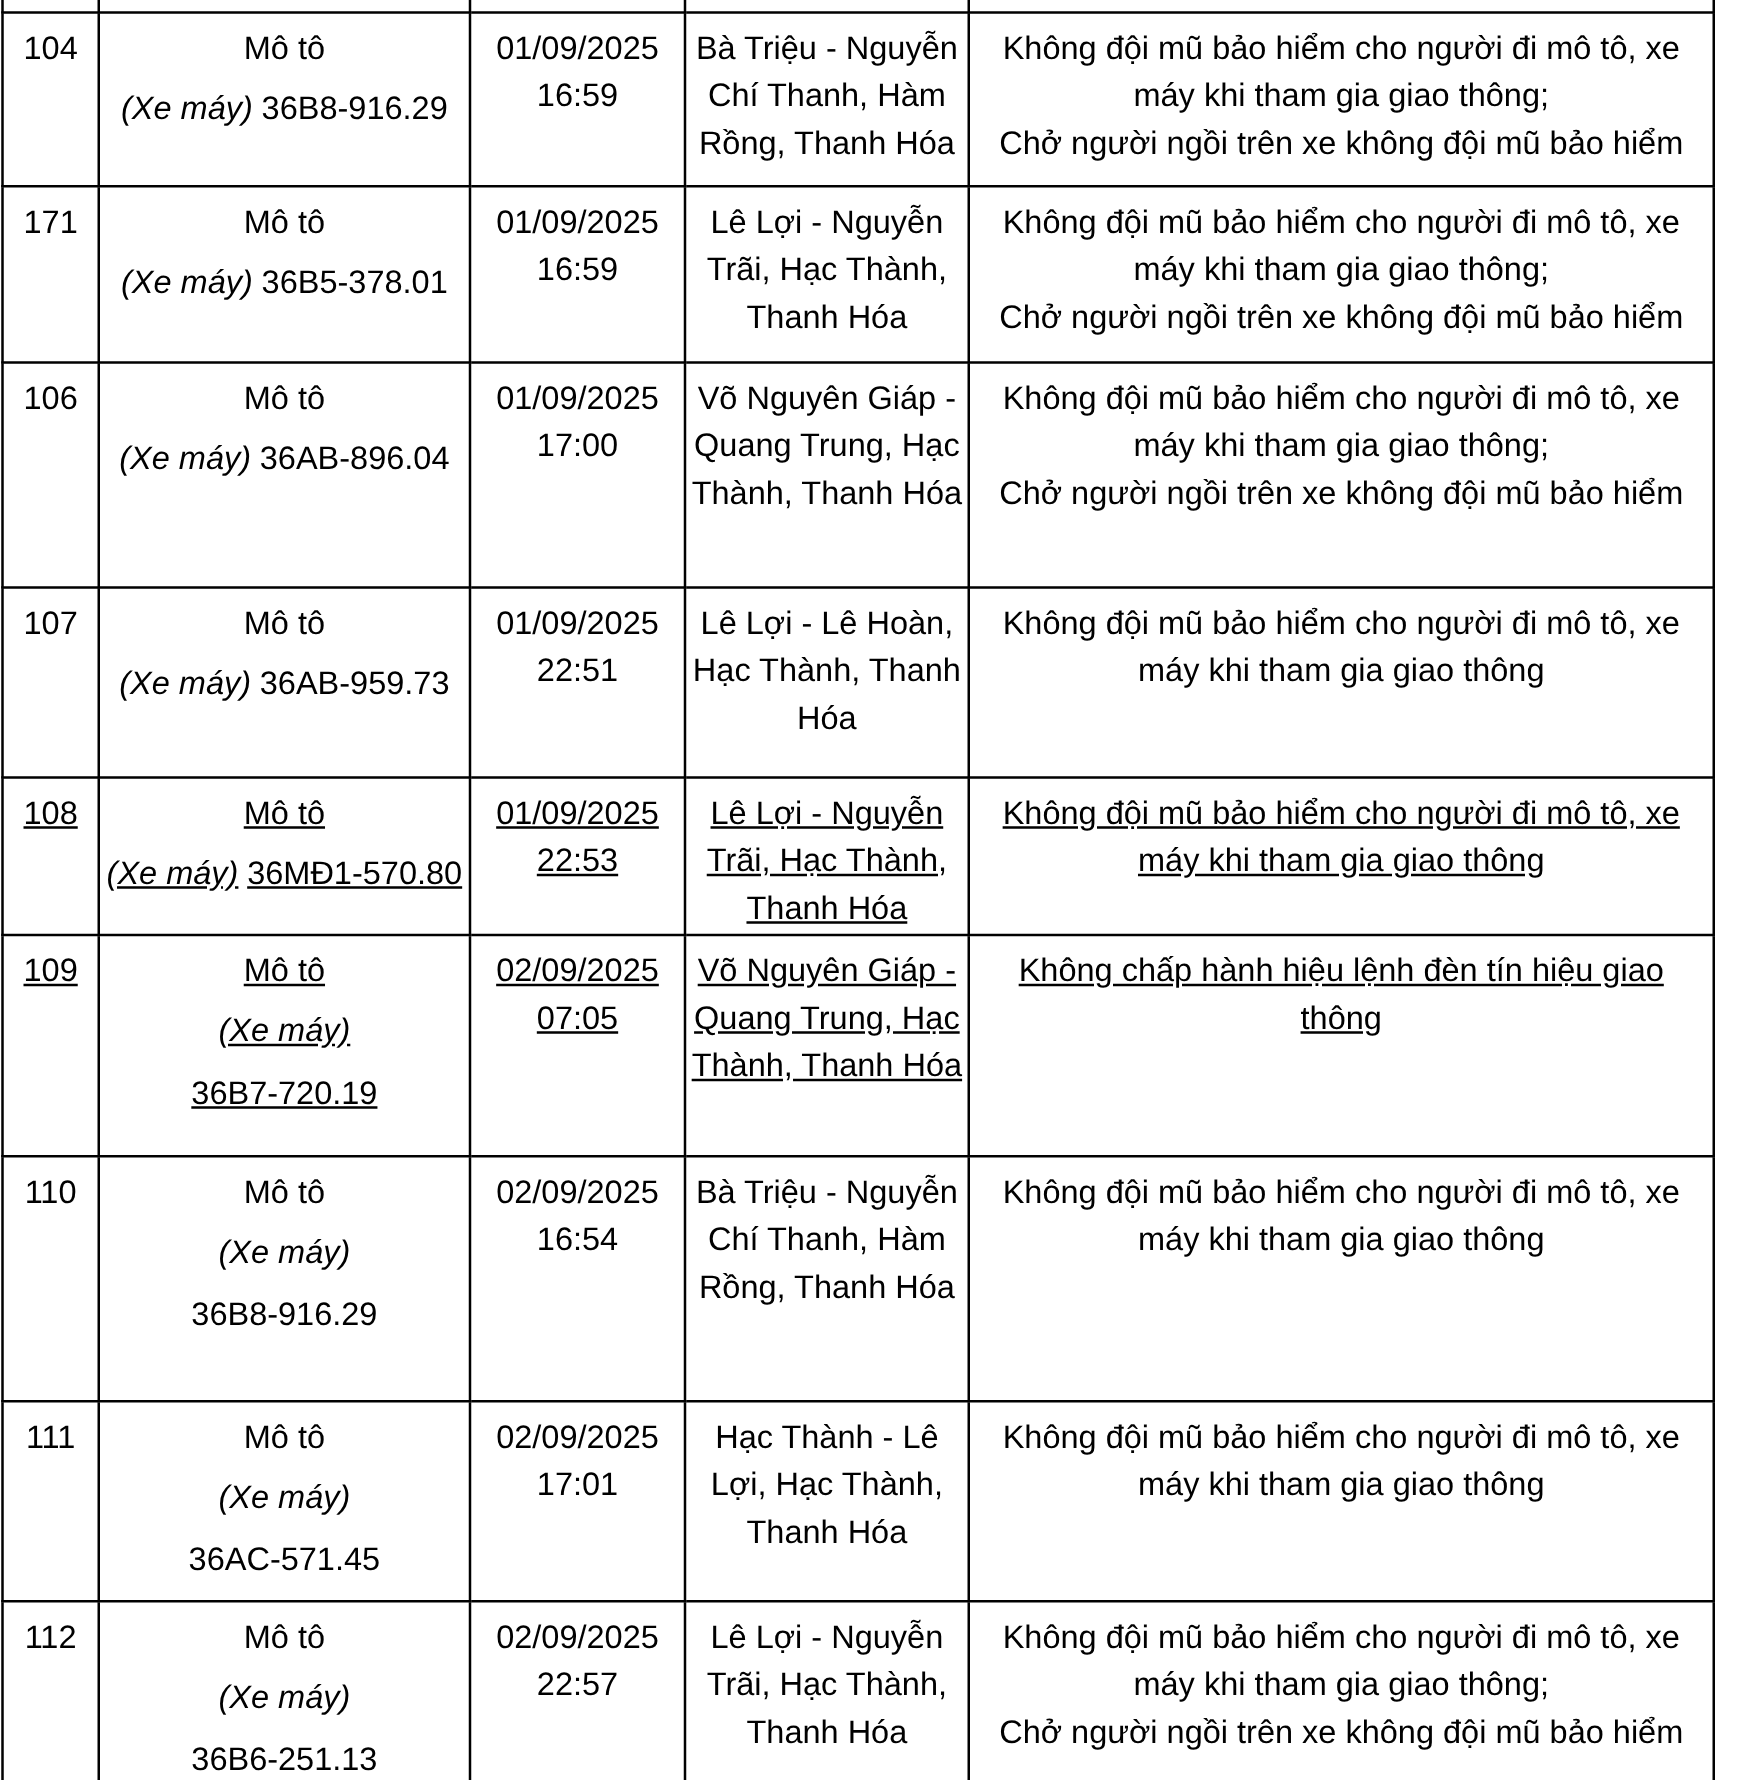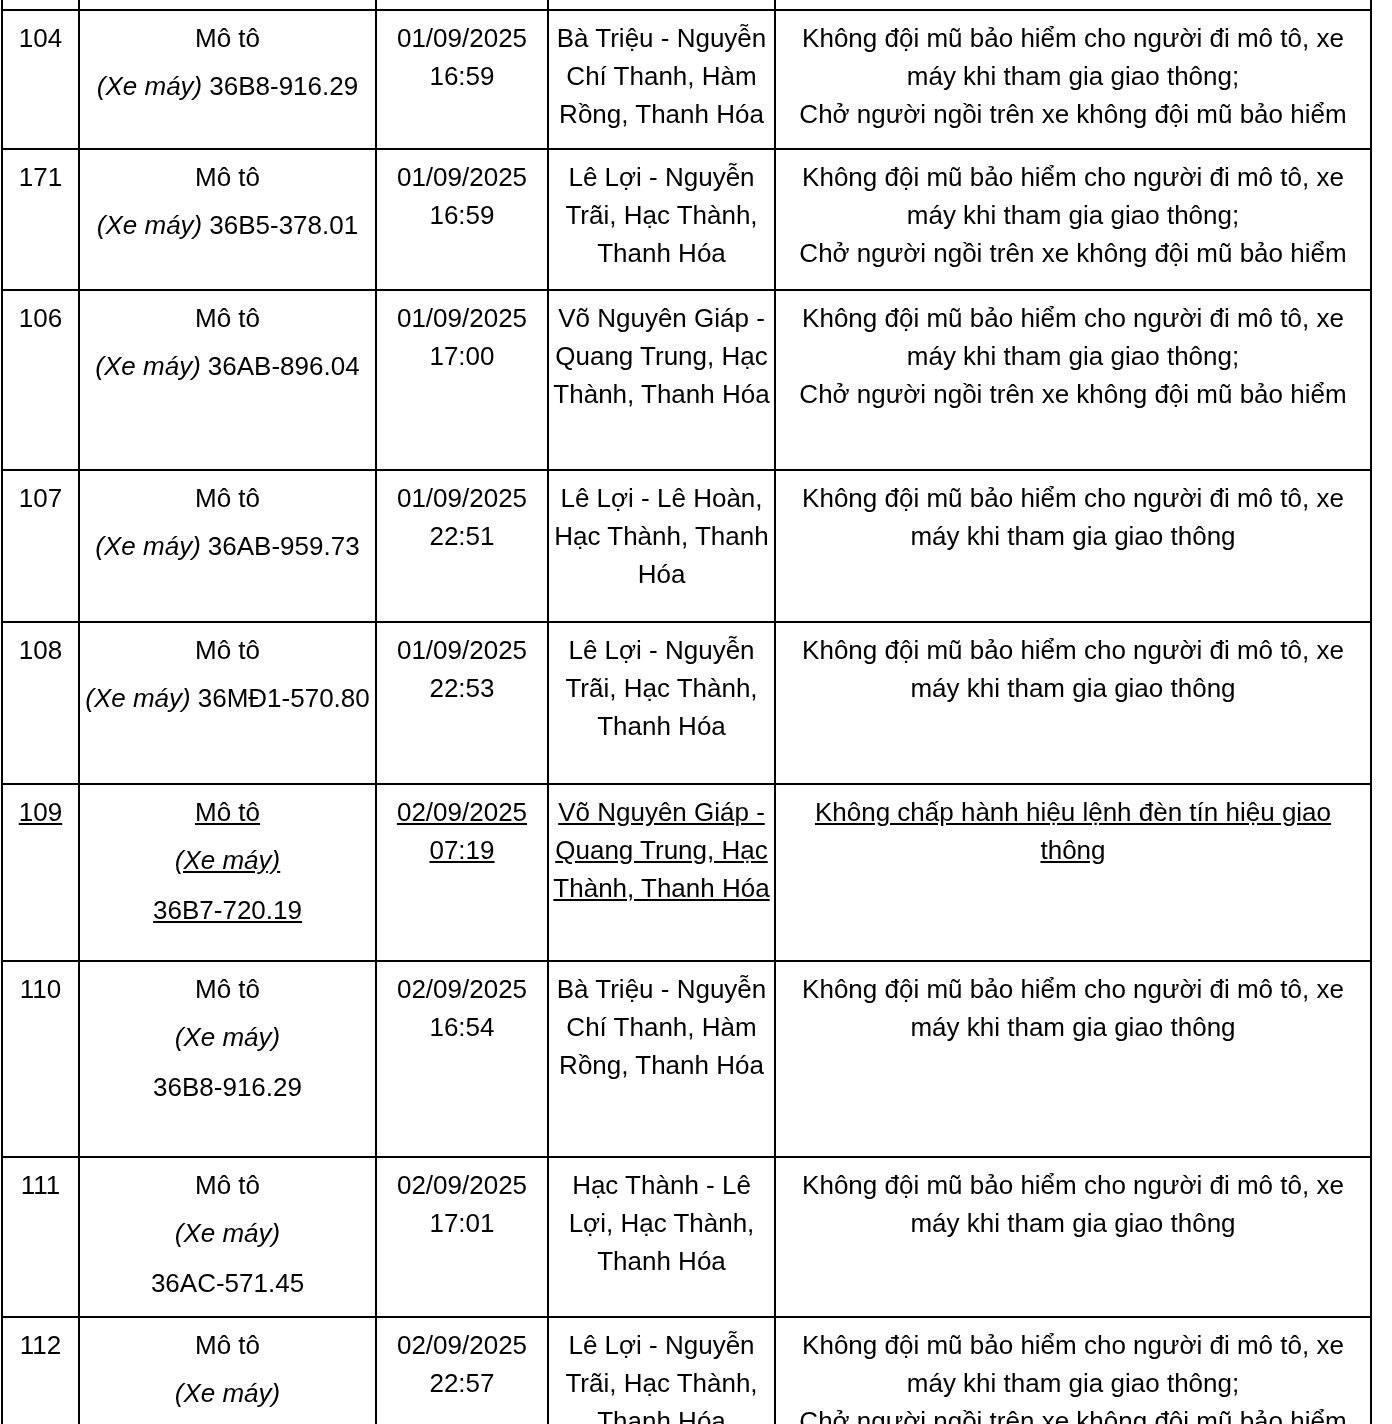--- a/index.html
+++ b/index.html
@@ -153,21 +153,21 @@
     <td>
       <div>01/09/2025</div>
       <div>22:51</div>
     </td>
     <td>Lê Lợi - Lê Hoàn, Hạc Thành, Thanh Hóa</td>
     <td>
       <div>Không đội mũ bảo hiểm cho người đi mô tô, xe máy khi tham gia giao thông</div>
       <div></div>
     </td>
   </tr>
-        <tr style="height: 162px;">
+        <tr style="height: 126px; text-decoration: underline;">
     <td>
       <span>108</span>
     </td>
     <td>
       <div class="veh-type">Mô tô</div>
       <div class="veh-sub">
         <span class="it">(Xe máy)</span><span class="plate-inline">36MĐ1-570.80</span>
       </div>
       <div class="plate-block"></div>
     </td>
@@ -187,21 +187,21 @@
     </td>
     <td>
       <div class="veh-type">Mô tô</div>
       <div class="veh-sub">
         <span class="it">(Xe máy)</span><span class="plate-inline"></span>
       </div>
       <div class="plate-block">36B7-720.19</div>
     </td>
     <td>
       <div>02/09/2025</div>
-      <div>07:19</div>
+      <div>07:05</div>
     </td>
     <td>Võ Nguyên Giáp - Quang Trung, Hạc Thành, Thanh Hóa</td>
     <td>
       <div>Không chấp hành hiệu lệnh đèn tín hiệu giao thông</div>
       <div></div>
     </td>
   </tr>
         <tr style="height: 196px;">
     <td>
       <span>110</span>

